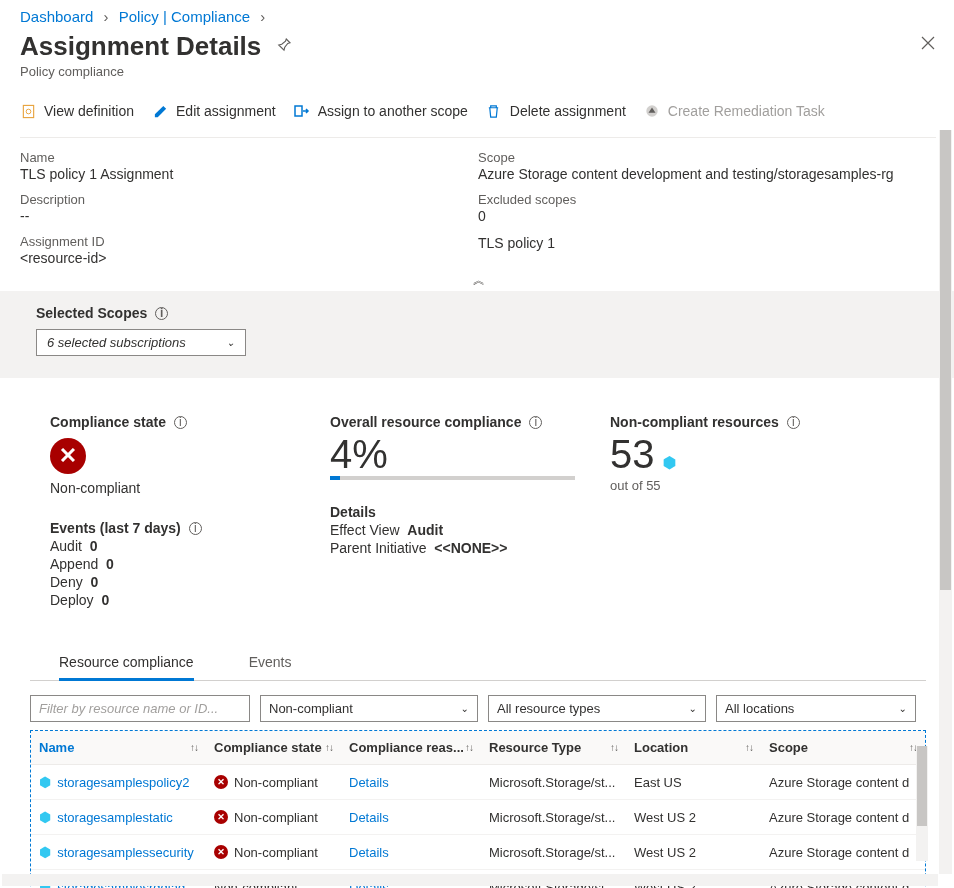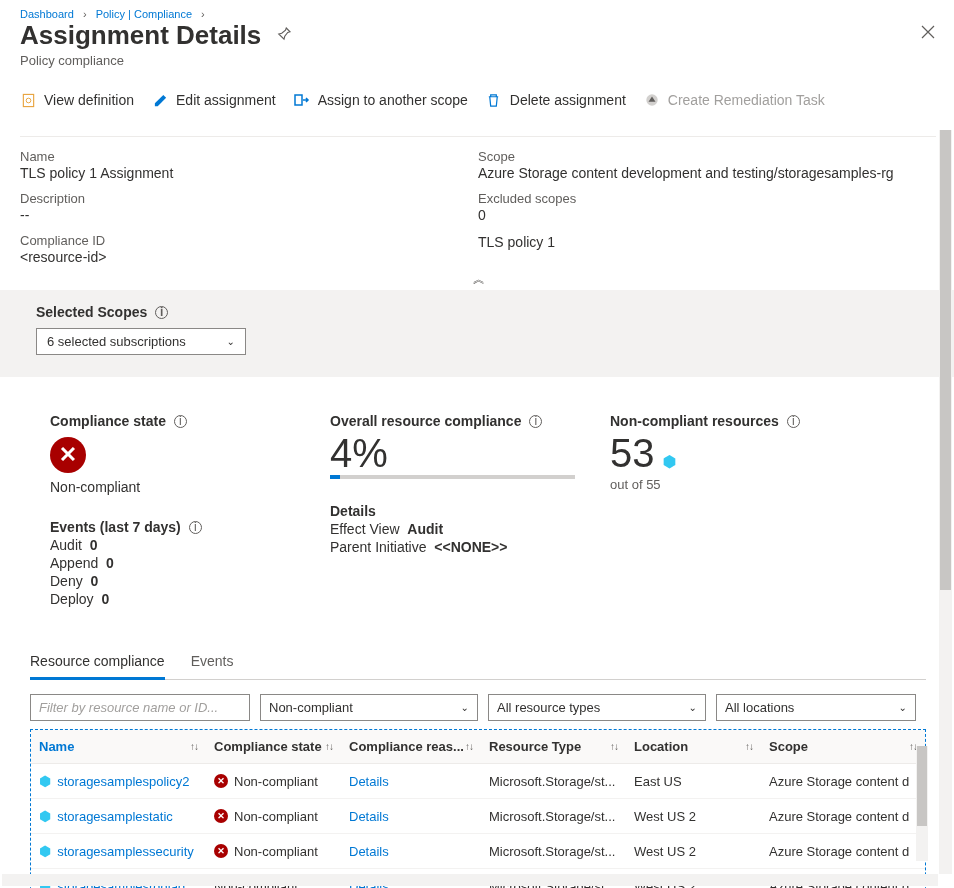--- a/index.html
+++ b/index.html
@@ -7,62 +7,62 @@
     font-family: "Segoe UI", -apple-system, sans-serif;
     font-size: 13px;
     color: #323130;
     background: #fff;
     width: 954px;
     height: 888px;
     overflow: hidden;
     position: relative;
   }
   .page { padding: 0 18px 0 20px; height: 100%; overflow-y: auto; }
-  .breadcrumb { padding-top: 8px; font-size: 11px; }
+  .breadcrumb { padding-top: 8px; font-size: 15px; }
   .breadcrumb a { color: #0078d4; text-decoration: none; cursor: pointer; }
   .breadcrumb .sep { color: #605e5c; margin: 0 6px; }
-  .title-row { display: flex; align-items: center; position: relative; }
+  .title-row { display: flex; align-items: center; margin-top: 6px; position: relative; }
   .title { font-size: 26px; font-weight: 600; color: #323130; }
   .pin-icon { margin-left: 14px; color: #605e5c; cursor: pointer; }
   .close-icon { position: absolute; right: 0; top: 4px; cursor: pointer; color: #605e5c; }
   .subtitle { font-size: 13px; color: #605e5c; margin-top: 2px; }
-  .toolbar { display: flex; align-items: center; gap: 18px; margin-top: 18px; padding: 6px 0 28px 0; border-bottom: 1px solid #edebe9; flex-wrap: wrap; }
+  .toolbar { display: flex; align-items: center; gap: 18px; margin-top: 18px; padding: 6px 0 18px 0; border-bottom: 1px solid #edebe9; flex-wrap: wrap; }
   .toolbar-btn { display: flex; align-items: center; gap: 8px; cursor: pointer; color: #323130; font-size: 14px; }
   .toolbar-btn.disabled { color: #a19f9d; cursor: default; }
   .toolbar-btn .ticon { width: 16px; height: 16px; display: inline-flex; align-items: center; justify-content: center; }
   .properties { display: flex; margin-top: 12px; }
   .prop-col { flex: 1; display: flex; flex-direction: column; gap: 10px; }
   .prop-label { color: #605e5c; font-size: 13px; }
   .prop-value { color: #323130; font-size: 14px; margin-top: 1px; }
   .collapse-chev { text-align: center; margin: 6px 0 2px 0; color: #605e5c; cursor: pointer; font-size: 12px; letter-spacing: -2px; }
   .scopes-bar { background: #f3f2f1; margin: 0 -18px 0 -20px; padding: 14px 20px 22px 36px; }
   .scopes-title { font-weight: 600; font-size: 14px; display: flex; align-items: center; gap: 8px; }
   .info-icon { color: #605e5c; font-size: 12px; border: 1px solid #605e5c; border-radius: 50%; width: 13px; height: 13px; display: inline-flex; align-items: center; justify-content: center; line-height: 1; }
-  .scope-dropdown { margin-top: 8px; border: 1px solid #8a8886; background: #fff; padding: 5px 10px; width: 210px; display: flex; justify-content: space-between; align-items: center; cursor: pointer; font-size: 13px; }
+  .scope-dropdown { margin-top: 8px; border: 1px solid #8a8886; background: #fff; padding: 5px 10px; width: 210px; display: flex; justify-content: space-between; align-items: center; cursor: pointer; font-size: 13px; font-style: italic; }
   .chev-down { font-size: 10px; }
   .stats { display: flex; padding: 36px 30px 10px 30px; gap: 10px; }
   .stat-col1 { width: 270px; }
   .stat-col2 { width: 270px; }
   .stat-col3 { flex: 1; }
   .stat-label { font-size: 14px; font-weight: 600; display: flex; align-items: center; gap: 8px; }
   .stat-label .info-icon { font-weight: 400; }
   .big-x { width: 36px; height: 36px; background: #a80000; border-radius: 50%; display: flex; align-items: center; justify-content: center; color: #fff; font-size: 22px; font-weight: 700; margin-top: 8px; }
   .state-text { margin-top: 6px; font-size: 14px; }
   .big-num { font-size: 40px; font-weight: 300; line-height: 1; margin-top: 4px; display: flex; align-items: baseline; gap: 8px; }
   .cube-icon { color: #32c8f1; font-size: 16px; }
   .progress { width: 245px; height: 4px; background: #d2d0ce; margin-top: 2px; position: relative; }
   .progress-fill { height: 100%; background: #0078d4; width: 4%; }
   .sub-num { font-size: 13px; color: #605e5c; margin-top: 4px; }
   .events-block { margin-top: 24px; }
   .event-row { font-size: 14px; margin-top: 2px; }
   .event-row b { font-weight: 600; }
   .details-block .stat-label { font-weight: 600; }
   .details-block .event-row { font-size: 14px; }
   .tabs { margin: 30px 10px 0 10px; border-bottom: 1px solid #d2d0ce; display: flex; gap: 26px; }
-  .tab { padding: 6px 0 8px 0; font-size: 14px; cursor: pointer; color: #605e5c; }
+  .tab { padding: 6px 0 8px 0; font-size: 14px; cursor: pointer; color: #605e5c; margin-left: 29px; }
   .tab.active { color: #323130; border-bottom: 3px solid #0078d4; font-weight: 400; margin-bottom: -1px; }
   .filters { display: flex; gap: 10px; margin: 14px 10px 0 10px; }
   .filter-input, .filter-select { border: 1px solid #8a8886; padding: 5px 8px; font-size: 13px; background: #fff; }
   .filter-input { width: 220px; }
   .filter-input::placeholder { color: #a19f9d; font-style: italic; }
   .filter-select { width: 218px; display: flex; justify-content: space-between; align-items: center; cursor: pointer; }
   .filter-select.narrow { width: 200px; gap: 36px; }
   .grid { margin: 8px 10px 0 10px; border: 1px dashed #0078d4; font-size: 13px; }
   .grid-head { display: flex; background: #faf9f8; border-bottom: 1px solid #edebe9; }
   .grid-head .cell { padding: 9px 8px; font-weight: 600; display: flex; align-items: center; justify-content: space-between; }
@@ -161,21 +161,21 @@
     <div class="prop-col">
       <div>
           <div class="prop-label">Name</div>
            <div class="prop-value">TLS policy 1 Assignment</div>
         </div>
       <div>
           <div class="prop-label">Description</div>
            <div class="prop-value">--</div>
         </div>
       <div>
-          <div class="prop-label">Compliance ID</div>
+          <div class="prop-label">Assignment ID</div>
            <div class="prop-value">&lt;resource-id&gt;</div>
         </div>
     </div>
     <div class="prop-col">
       <div>
           <div class="prop-label">Scope</div>
            <div class="prop-value">Azure Storage content development and testing/storagesamples-rg</div>
         </div>
       <div>
           <div class="prop-label">Excluded scopes</div>

